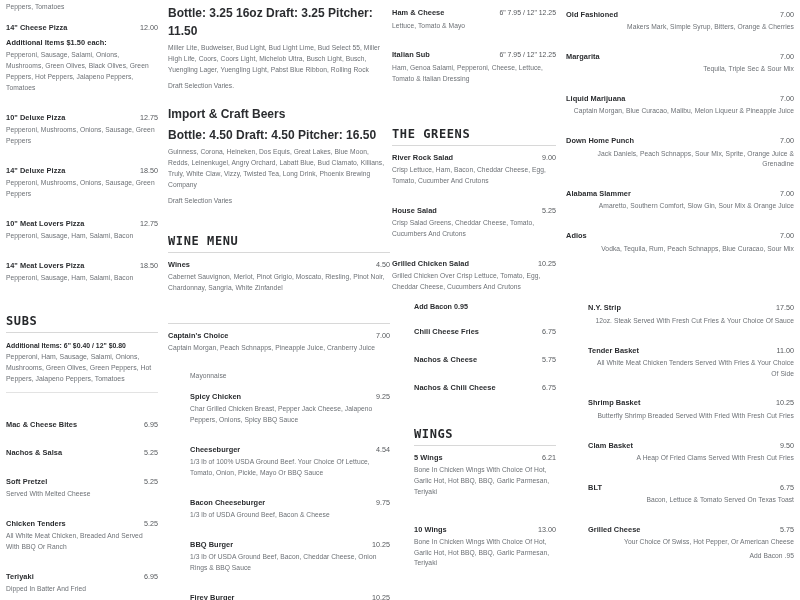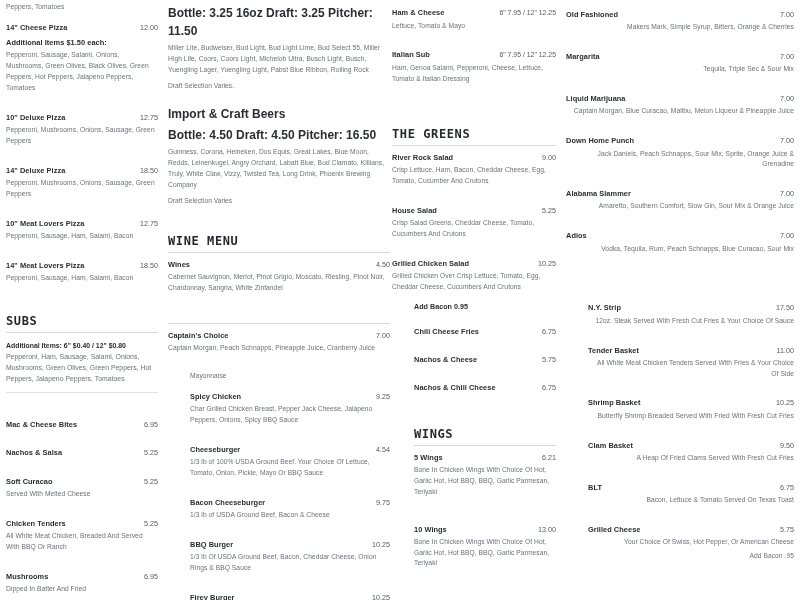--- a/index.html
+++ b/index.html
@@ -123,37 +123,37 @@
     <div class="sp"></div>
     <div class="item">
       <div class="row">
         <div class="nm">Nachos &amp; Salsa</div>
         <div class="pr">5.25</div>
       </div>
     </div>
     <div class="sp"></div>
     <div class="item">
       <div class="row">
-        <div class="nm">Soft Curacao</div>
+        <div class="nm">Soft Pretzel</div>
         <div class="pr">5.25</div>
       </div>
       <div class="ds">Served With Melted Cheese</div>
     </div>
     <div class="sp"></div>
     <div class="item">
       <div class="row">
         <div class="nm">Chicken Tenders</div>
         <div class="pr">5.25</div>
       </div>
       <div class="ds">All White Meat Chicken, Breaded And Served With BBQ Or Ranch</div>
     </div>
     <div class="sp"></div>
     <div class="item">
       <div class="row">
-        <div class="nm">Mushrooms</div>
+        <div class="nm">Teriyaki</div>
         <div class="pr">6.95</div>
       </div>
       <div class="ds">Dipped In Batter And Fried</div>
     </div>
     <div class="sp"></div>
 
   </div>
 
   <div class="col c2">
     <div class="bold-line" style="margin-top:4px;">Bottle: 3.25 16oz Draft: 3.25 Pitcher: 11.50</div>

